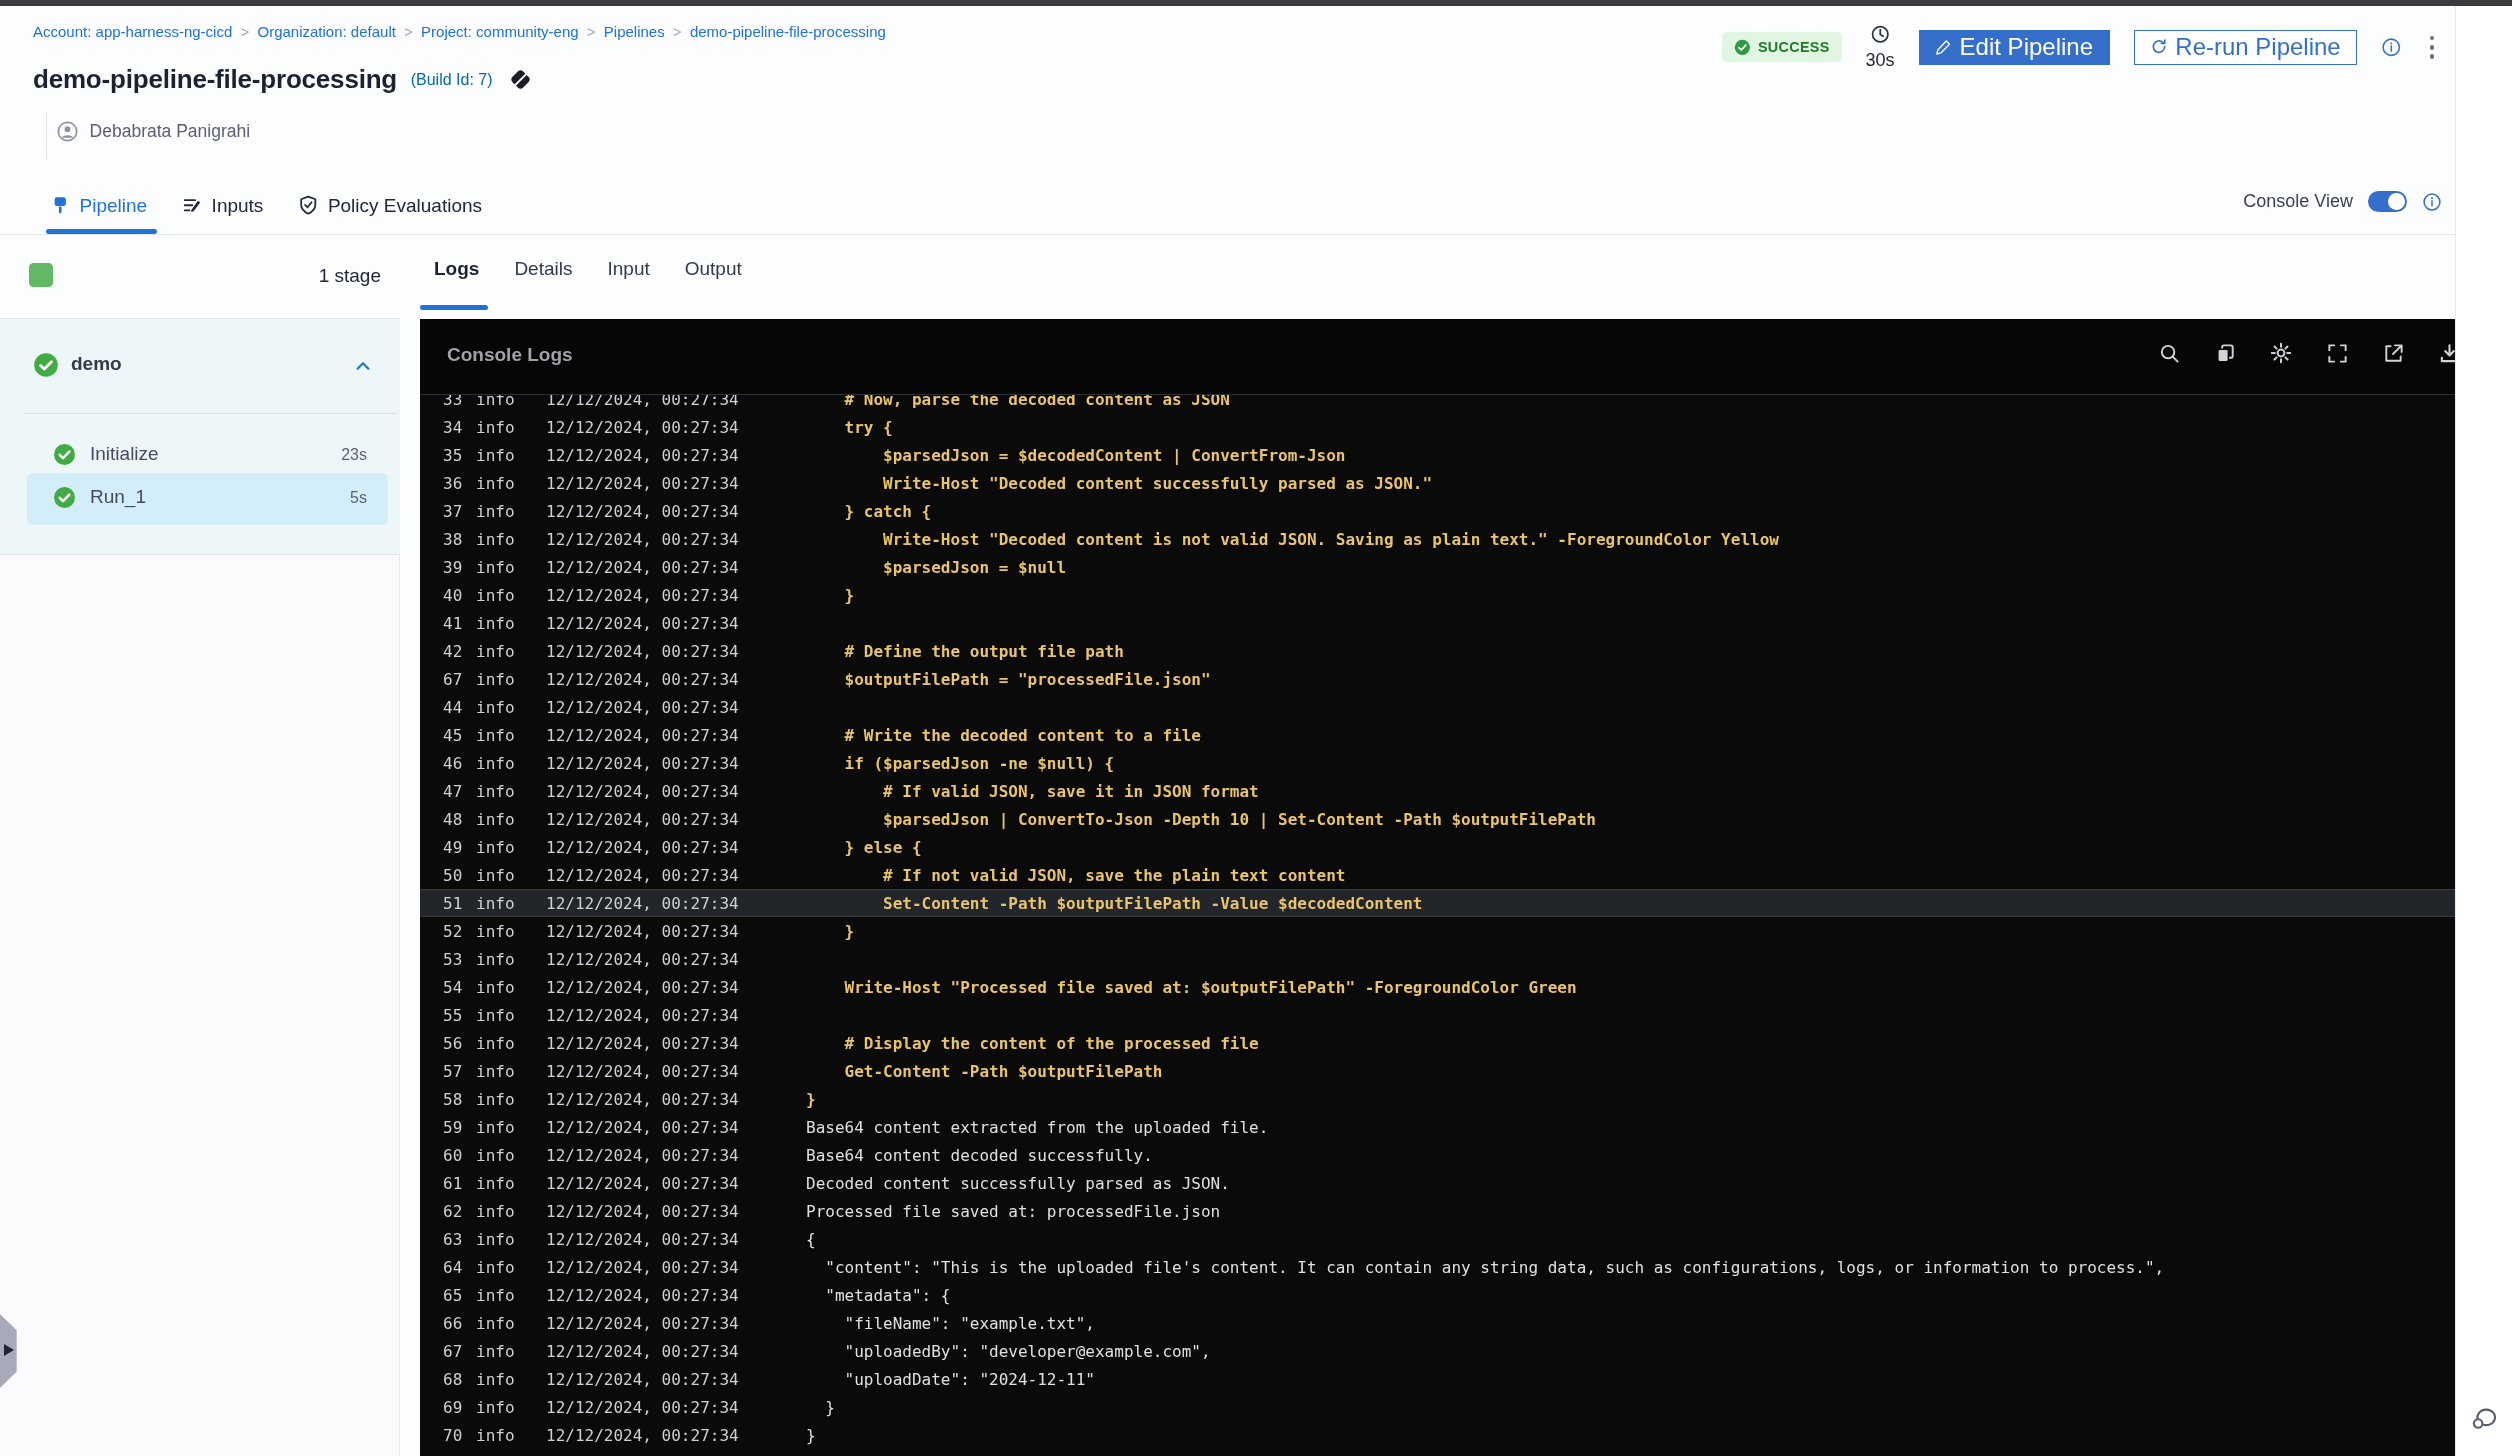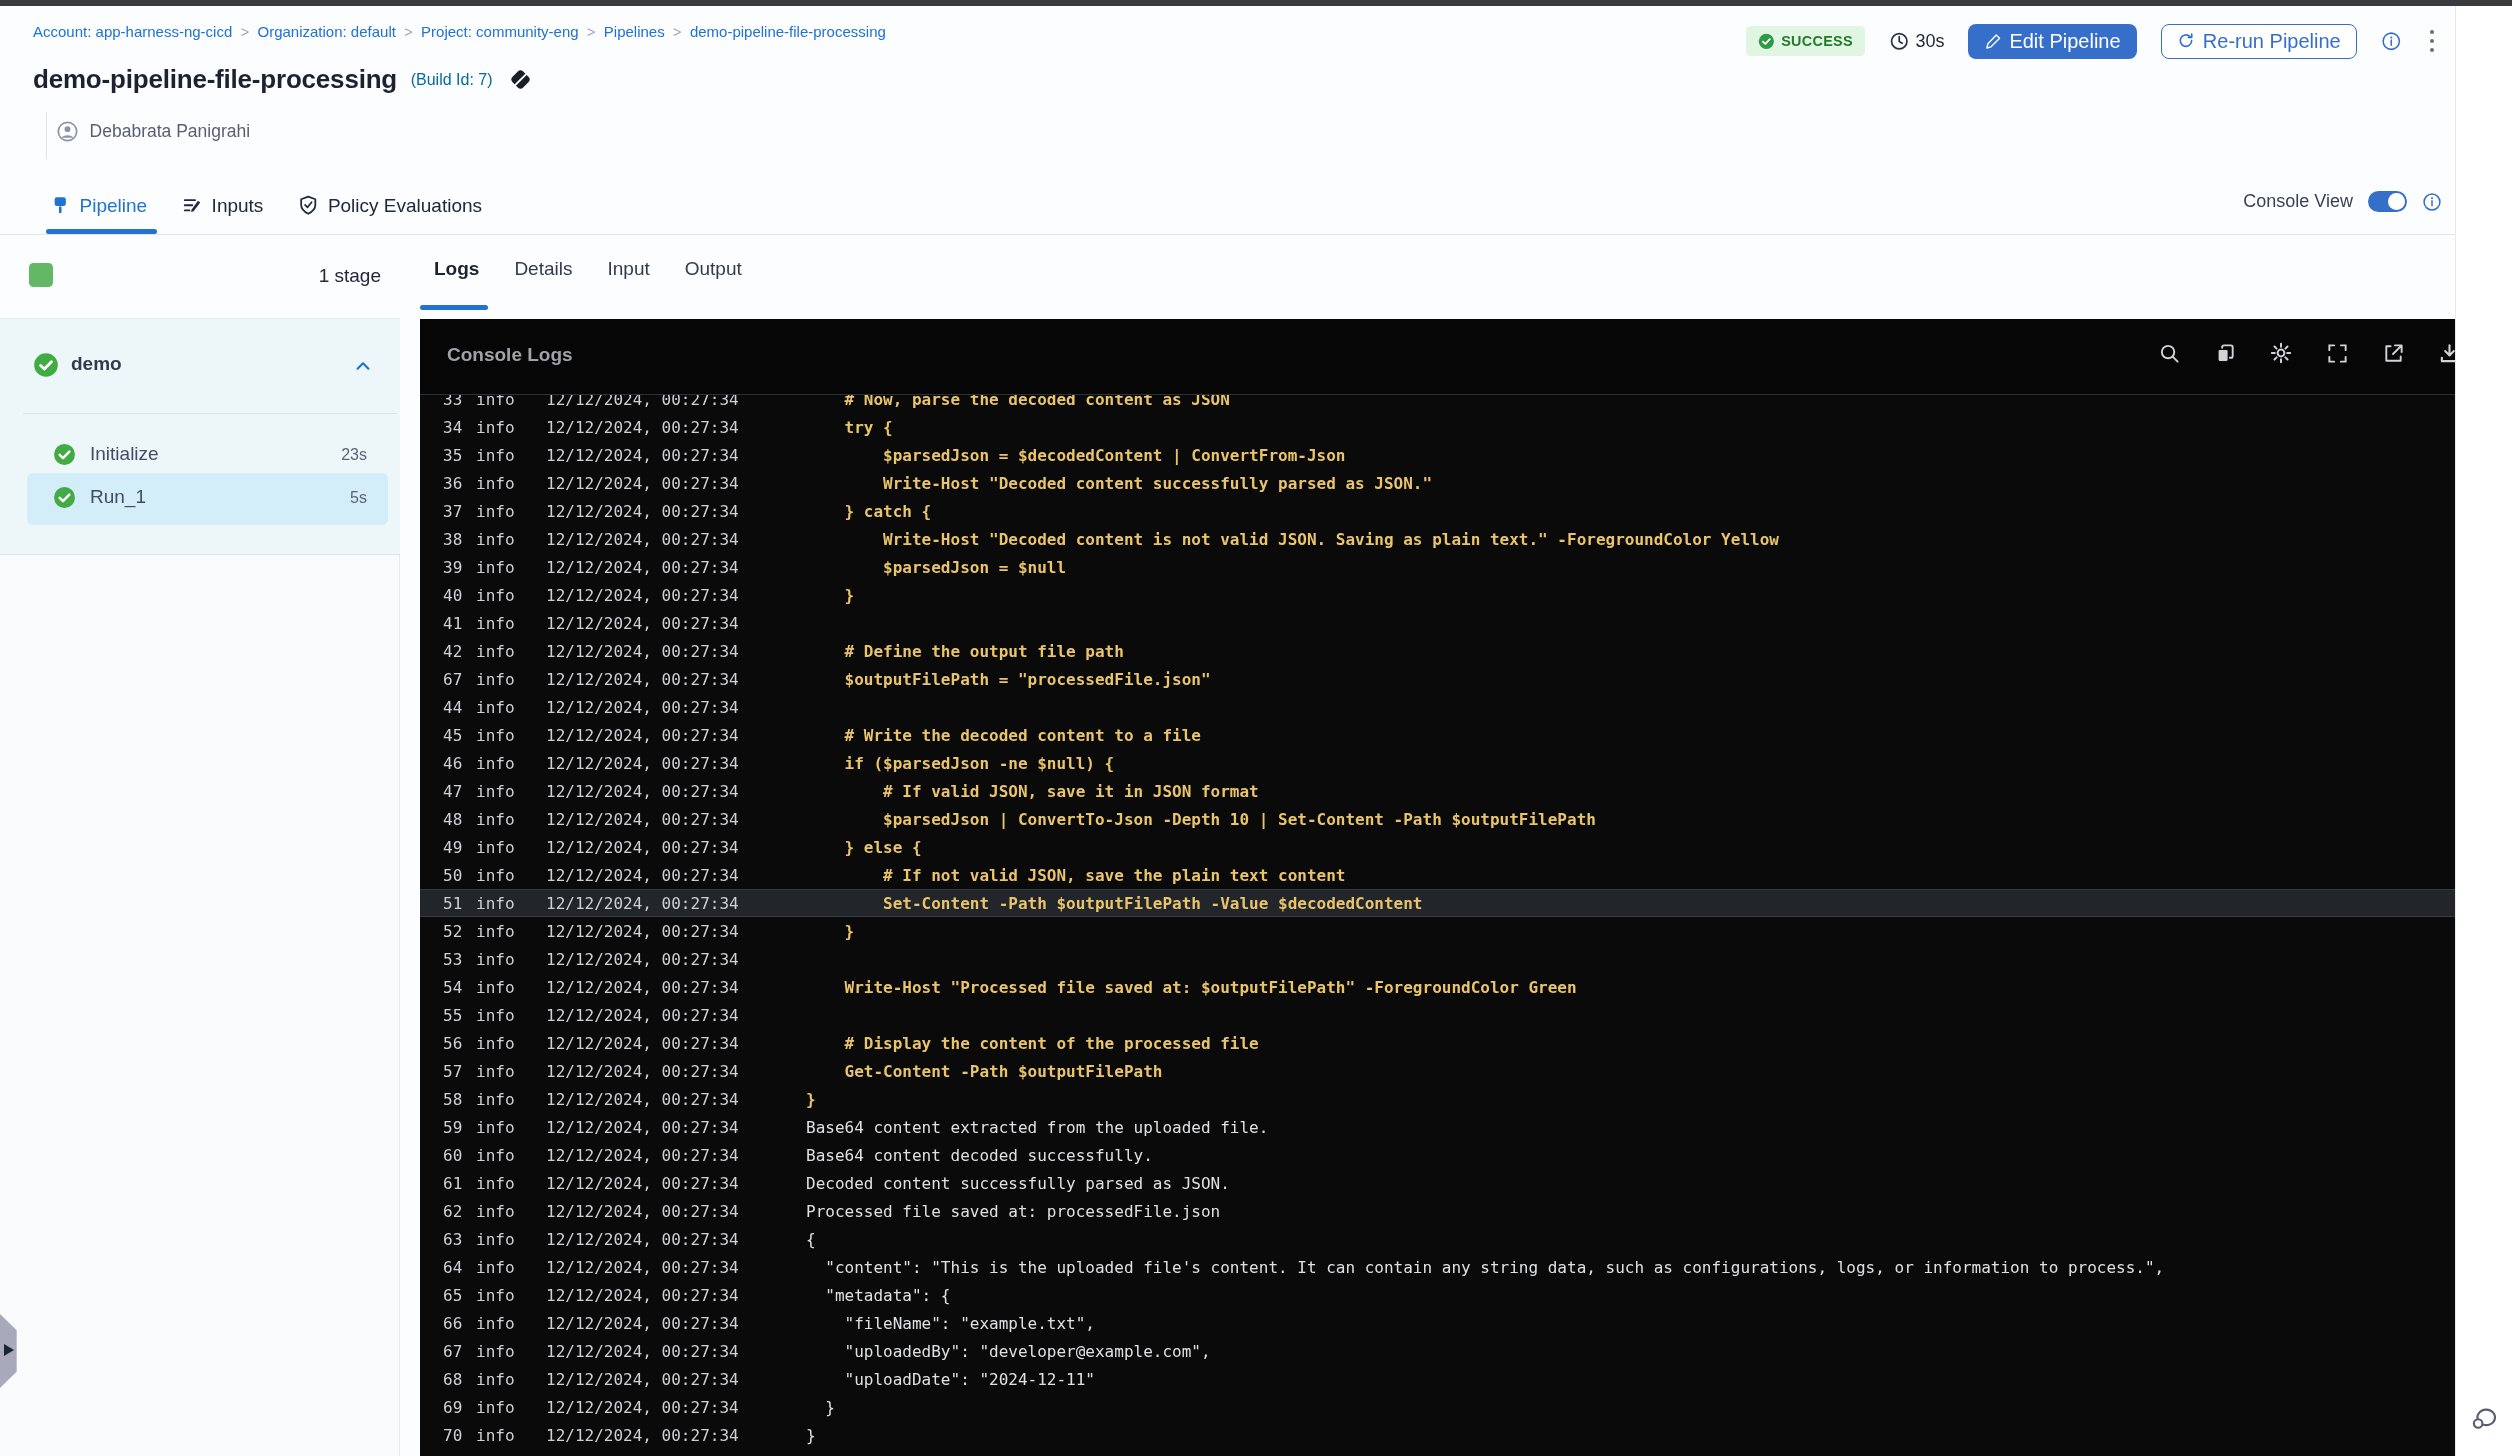--- a/index.html
+++ b/index.html
@@ -25,23 +25,23 @@
   #harness-logo{width:23px;height:23px;position:relative;margin-left:3px;}
   #harness-logo .dia{position:absolute;left:3.8px;top:3.8px;width:15px;height:15px;background:#1b1e27;border-radius:3.8px;transform:rotate(45deg);}
   #harness-logo .slit{position:absolute;left:10.6px;top:3px;width:2.3px;height:16.7px;background:#fcfdfe;transform:rotate(45deg);}
   #user-vline{left:46px;top:112px;width:0.8px;height:47px;background:#e3e4ea;}
   #user-row{left:56px;top:120px;display:flex;align-items:center;gap:10.6px;color:#8f92a6;}
   #user-name{font-size:17.5px;color:#5b5e73;}
 
   #header-right{right:73px;top:23.5px;display:flex;align-items:center;gap:24px;}
   #status-badge{display:flex;align-items:center;gap:6.8px;background:#e1f6e2;border-radius:4.6px;padding:6px 12px;height:18px;}
   #status-badge span{font-size:14.4px;font-weight:bold;color:#227a2b;letter-spacing:0.3px;}
-  #duration{display:flex;align-items:center;gap:6px;color:#2a2f45;}
+  #duration{display:flex;align-items:center;gap:6px;color:#2a2f45;flex-direction:column;}
   #duration span{font-size:18px;color:#1f2535;}
-  .btn{display:flex;align-items:center;gap:7.6px;height:35px;border-radius:8px;font-size:20px;box-sizing:border-box;cursor:pointer;}
+  .btn{display:flex;align-items:center;gap:7.6px;height:35px;border-radius:0;font-size:24px;box-sizing:border-box;cursor:pointer;}
   #edit-btn{background:#356fc9;color:#ffffff;padding:0 16.7px;}
   #rerun-btn{background:#ffffff;color:#356fc9;border:1.5px solid #356fc9;padding:0 15px;}
   #rerun-info-icon{color:#356fc9;cursor:pointer;}
   #kebab{display:flex;flex-direction:column;gap:4.6px;padding:4.6px;cursor:pointer;}
   #kebab i{width:4.6px;height:4.6px;border-radius:50%;background:#6a6e84;}
 
   
   #nav-tabs{left:50px;top:181px;display:flex;align-items:center;gap:35px;height:49px;}
   .nav-tab{display:flex;align-items:center;gap:9px;font-size:19px;color:#21273c;cursor:pointer;}
   .nav-tab.active{color:#2272d3;font-weight:normal;}

